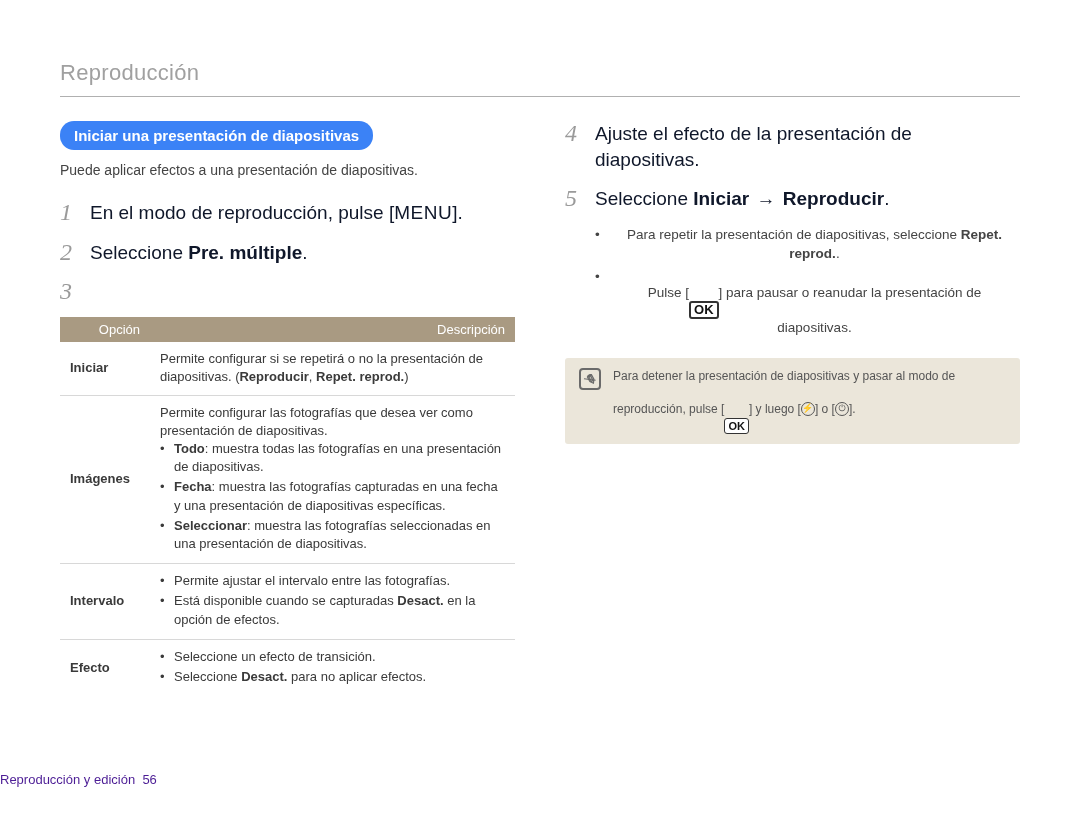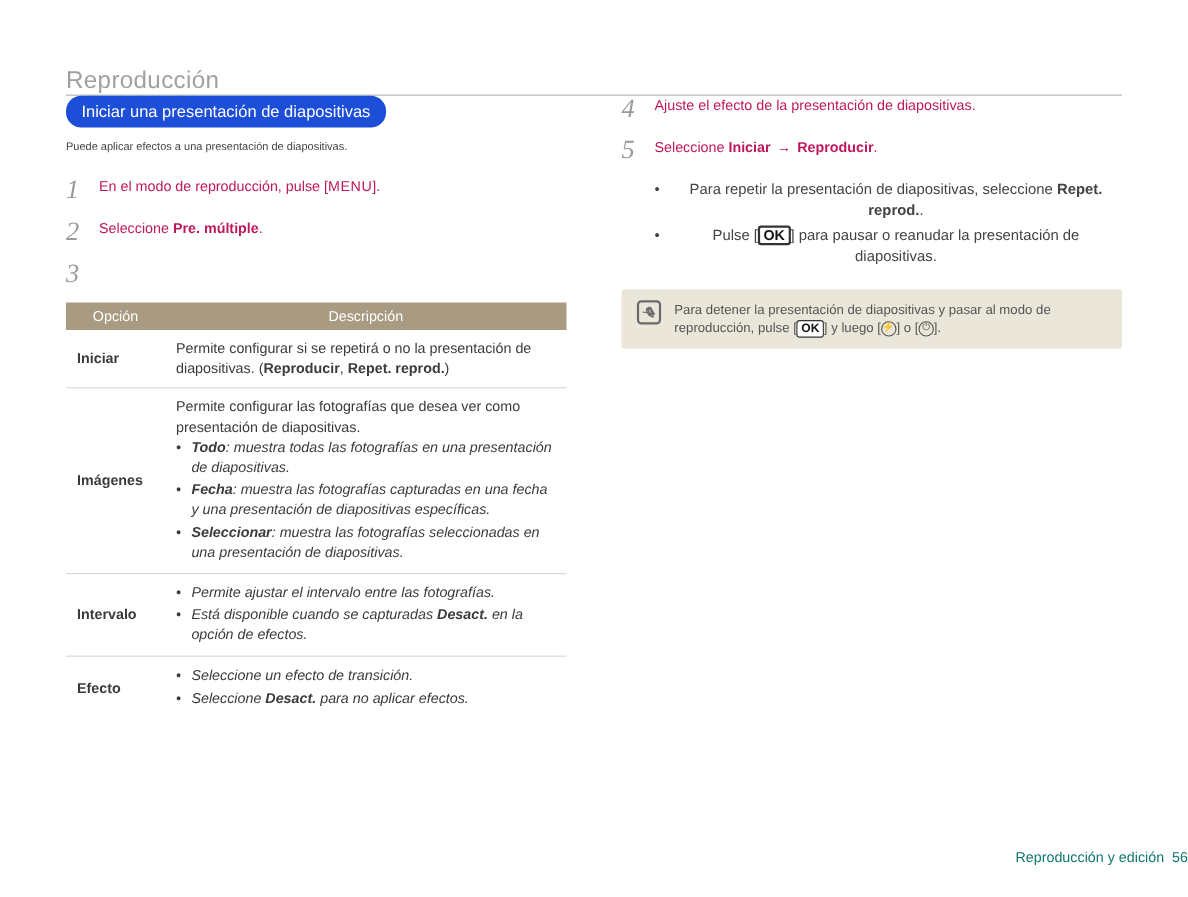--- a/index.html
+++ b/index.html
@@ -11,55 +11,58 @@
       color: #3a3a3a;
       padding: 60px 60px 30px 60px;
       position: relative;
     }
     .page-header {
       font-size: 22px;
       font-weight: 300;
       color: #a0a0a0;
       letter-spacing: 0.3px;
       border-bottom: 1px solid #b0b0b0;
+      padding-bottom: 10px;
+      margin-bottom: 24px;
     }
     .columns {
       display: flex;
       gap: 50px;
     }
     .col { flex: 1; }
     .pill {
       display: inline-block;
-      background: #1d4ed8;
+      background: #3b82f6;
       color: #ffffff;
       font-size: 15px;
       padding: 6px 14px;
       border-radius: 14px;
       margin-bottom: 12px;
+      font-weight: bold;
     }
     .intro {
-      font-size: 10px;
+      font-size: 14px;
       color: #444;
       margin-bottom: 22px;
     }
     .step {
       display: flex;
       align-items: flex-start;
       margin-bottom: 14px;
     }
     .step-num {
       font-family: Georgia, 'Times New Roman', serif;
       font-style: italic;
       font-size: 24px;
       color: #9a9a9a;
       width: 30px;
       flex-shrink: 0;
       line-height: 1;
     }
-    .step-body { font-size: 13px; color: #be185d; line-height: 1.35; }
+    .step-body { font-size: 19px; color: #0f172a; line-height: 1.35; }
     .step-body .bold { font-weight: bold; }
     .menu-bracket { font-weight: normal; letter-spacing: 0.5px; }
     ul.sub {
       list-style: none;
       margin-left: 30px;
       margin-top: 2px;
       margin-bottom: 8px;
     }
     ul.sub li {
       font-size: 13.5px;
@@ -78,56 +81,56 @@
     }
     table.opt {
       border-collapse: collapse;
       width: 100%;
       margin-top: 8px;
       font-size: 13px;
     }
     table.opt thead th {
       background: #a99a82;
       color: #fff;
-      text-align: center;
+      text-align: right;
       font-weight: normal;
       padding: 5px 10px;
       font-size: 13px;
     }
     table.opt thead th:first-child { width: 90px; }
     table.opt tbody td {
       border-bottom: 1px solid #d8d8d8;
       padding: 8px 10px;
       vertical-align: middle;
       color: #3a3a3a;
       line-height: 1.4;
     }
     table.opt tbody tr:last-child td { border-bottom: none; }
     table.opt tbody td .desc-list { list-style: none; }
     table.opt tbody td .desc-list li {
       padding-left: 14px;
       position: relative;
       margin-bottom: 2px;
-      font-style: italic;
     }
     table.opt tbody td .desc-list li::before {
       content: "•"; position: absolute; left: 0;
     }
     .tbold { font-weight: bold; }
     .ok-key {
       display: inline-block;
       font-weight: bold;
       font-size: 13px;
       border: 2px solid #333;
       border-radius: 3px;
       padding: 0 3px;
       line-height: 14px;
       vertical-align: middle;
       background: #fff;
       color: #111;
+      margin-top: 33px;
     }
     .note-box {
       display: flex;
       background: #ebe6da;
       border-radius: 3px;
       padding: 10px 14px;
       margin-top: 20px;
       gap: 12px;
       align-items: flex-start;
     }
@@ -158,23 +161,23 @@
       font-size: 10px;
       text-align: center;
       line-height: 11px;
     }
     .key-flash::after { content: "⚡"; font-size:9px; position:relative; top:-1px;}
     .key-power::after { content: "⏻"; font-size:9px; position:relative; top:-1px;}
     .page-footer {
       position: absolute;
       bottom: 28px;
       left: 0; right: 0;
-      text-align: right;
-      font-size: 13px;
-      color: #0f766e;
+      text-align: left;
+      font-size: 13px;
+      color: #4c1d95;
     }
     .arrow { margin: 0 2px; }
   </style>
 </head>
 <body>
 
 <div class="page-header">Reproducción</div>
 
 <div class="columns">
 

